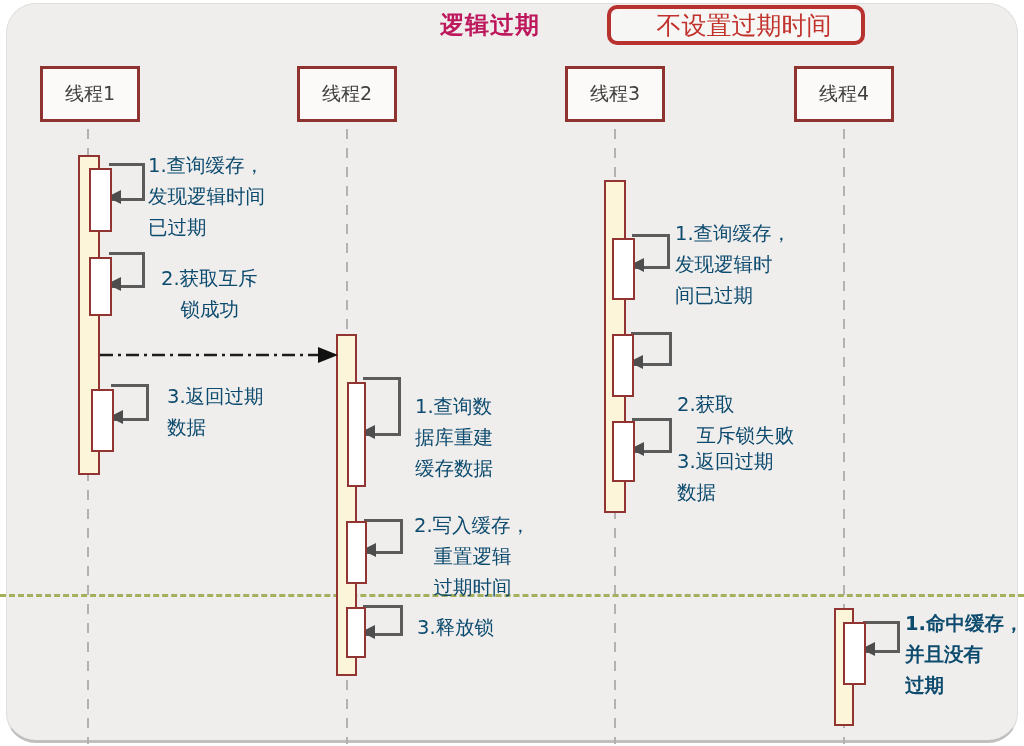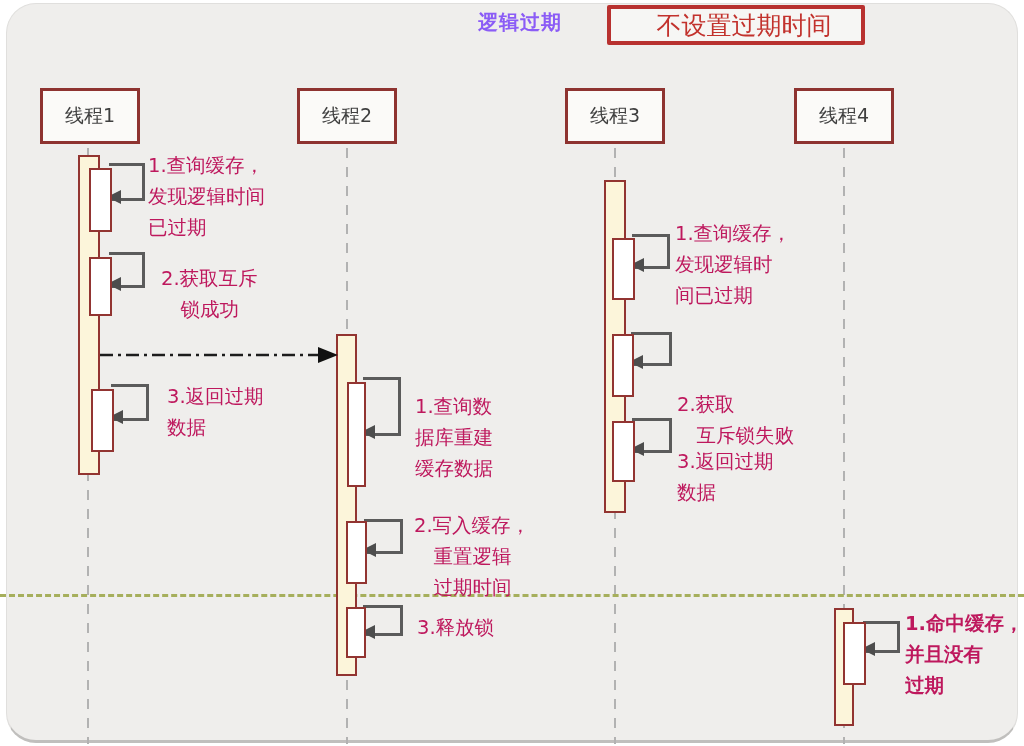--- a/index.html
+++ b/index.html
@@ -2,44 +2,44 @@
 <html><head>
 <meta charset="utf-8">
 <style>
   html,body{margin:0;padding:0;background:#ffffff;width:1024px;height:746px;overflow:hidden;
     font-family:"DejaVu Sans","Liberation Sans",sans-serif;}
   #stage{position:relative;width:1024px;height:746px;}
   
   .card{position:absolute;left:6px;top:3px;width:1012px;height:740px;background:#efeeec;
     border-radius:30px;border:1px solid #e0dfdd;border-bottom:3px solid #c0bfbd;box-sizing:border-box;z-index:0;}
   
-  .title{position:absolute;left:440px;top:9px;width:160px;text-align:center;font-size:20px;
-    font-weight:bold;color:#8b5cf6;z-index:5;letter-spacing:1px;}
+  .title{position:absolute;left:440px;top:9px;width:160px;text-align:left;font-size:24px;
+    font-weight:bold;color:#be185d;z-index:5;letter-spacing:1px;}
   .badge{position:absolute;left:607px;top:5px;width:258px;height:40px;box-sizing:border-box;
-    border:4px solid #b8312f;border-radius:2px;background:rgba(255,255,255,0.45);
+    border:4px solid #b8312f;border-radius:10px;background:rgba(255,255,255,0.45);
     display:flex;align-items:center;justify-content:center;font-size:25px;color:#c2322d;z-index:5;padding-left:16px;}
   
-  .thread-box{position:absolute;top:88px;width:100px;height:56px;box-sizing:border-box;
+  .thread-box{position:absolute;top:66px;width:100px;height:56px;box-sizing:border-box;
     border:3px solid #8e3330;background:#fbfaf8;display:flex;align-items:center;justify-content:center;
     font-size:19px;color:#3f3f3f;z-index:5;}
   
   .lifeline{position:absolute;top:129px;width:2px;height:615px;z-index:1;
     background:repeating-linear-gradient(180deg,#b2b2b2 0 10px,transparent 10px 19px);}
   
   .divider{position:absolute;left:0;top:594px;width:1024px;border-top:3px dashed #a6af5c;z-index:1;}
   
   .bar{position:absolute;box-sizing:border-box;border:2.5px solid #923431;}
   .bar.main{background:#fcf5da;z-index:3;}
   .bar.nested{background:#ffffff;z-index:4;}
   
   .loop{position:absolute;box-sizing:border-box;border:3px solid #5b5b5b;border-left:none;z-index:2;}
   .loop .tri{position:absolute;left:-2px;bottom:-6px;width:0;height:0;
     border-top:7px solid transparent;border-bottom:7px solid transparent;border-right:14px solid #4d4d4d;}
   
-  .msg{position:absolute;font-size:19.5px;line-height:31px;color:#be185d;white-space:pre-line;z-index:6;}
+  .msg{position:absolute;font-size:19.5px;line-height:31px;color:#0c4a6e;white-space:pre-line;z-index:6;}
   .arrow-label{position:absolute;left:120px;top:329px;width:180px;text-align:center;
     font-size:20px;color:#333;z-index:6;}
   .async-arrow{position:absolute;left:96px;top:343px;z-index:4;}
 </style>
 </head>
 <body>
 
 <div id="stage">
   <div class="card"></div>
 

